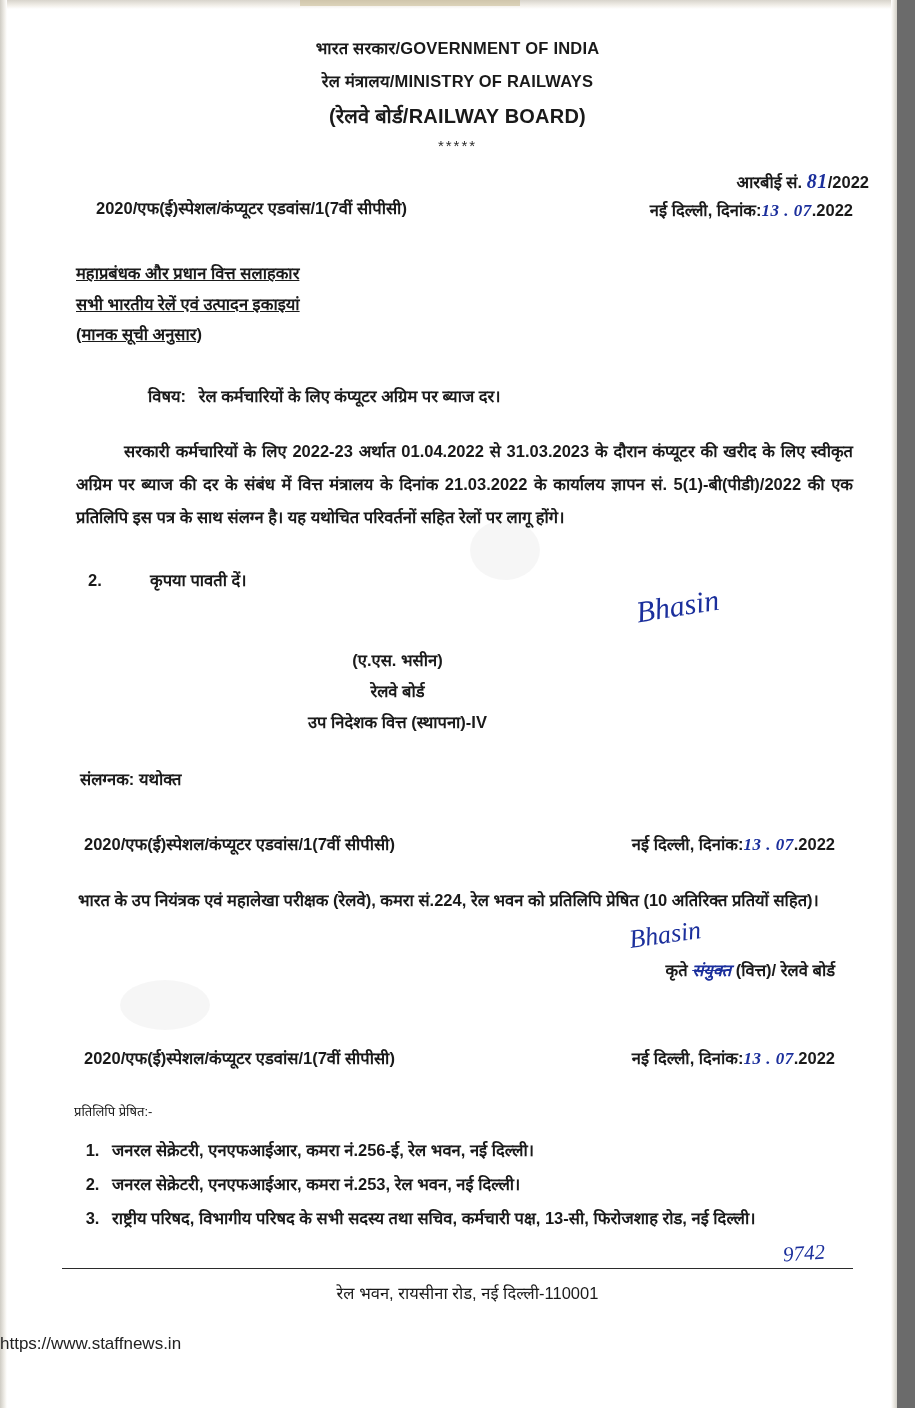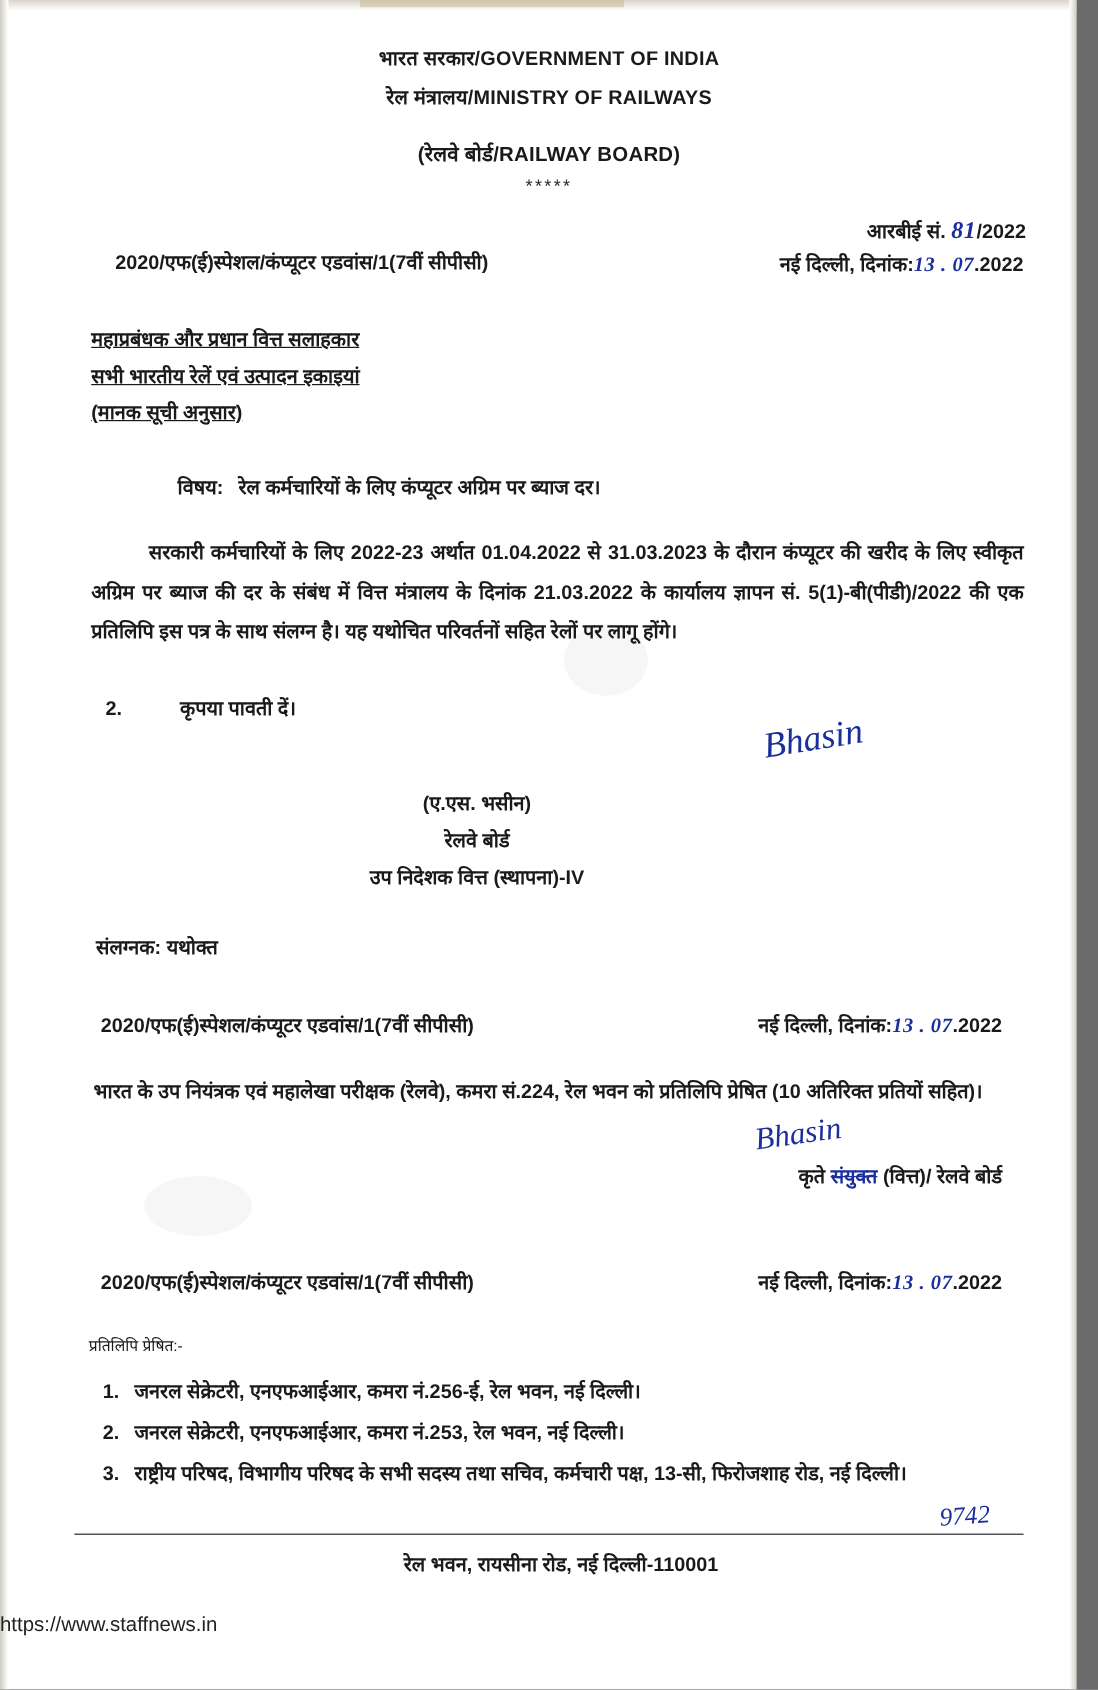--- a/index.html
+++ b/index.html
@@ -48,36 +48,36 @@
     width: 915px;
     height: 1408px;
   }
   .hdr {
     text-align: center;
     font-weight: 700;
     letter-spacing: .2px;
   }
   .hdr-1 { margin-top: 36px; font-size: 16.5px; }
   .hdr-2 { margin-top: 10px; font-size: 16.5px; }
-  .hdr-3 { margin-top: 24px; font-size: 17px; }
+  .hdr-3 { margin-top: 10px; font-size: 20px; }
   .stars {
     text-align: center;
     margin-top: 8px;
     font-size: 15px;
     letter-spacing: 2px;
     color: #2a2a2a;
   }
   .row-refno {
     position: relative;
     margin-top: 16px;
     height: 62px;
   }
   .rb-no {
     position: absolute;
-    right: 60px;
+    right: 46px;
     top: 0;
     font-size: 16.5px;
     font-weight: 700;
   }
   .rb-place {
     position: absolute;
     right: 62px;
     top: 28px;
     font-size: 16.5px;
     font-weight: 700;
@@ -194,20 +194,21 @@
     font-family: "Liberation Serif", serif;
     font-style: italic;
     font-size: 26px;
     color: #1b2f9c;
     transform: rotate(-8deg);
   }
   .strike-ink {
     color: #1b2f9c;
     text-decoration: line-through;
     font-family: "Liberation Serif", serif;
+    font-style: italic;
   }
   .copy-to-title {
     margin: 30px 0 0 74px;
     font-size: 13px;
     font-weight: 400;
   }
   ol.copy-list {
     margin: 14px 62px 0 74px;
     padding: 0 0 0 30px;
     font-size: 16.5px;
@@ -217,21 +218,21 @@
   ol.copy-list li { padding-left: 8px; margin-bottom: 2px; }
   .footer-rule {
     margin: 34px 62px 0 62px;
     border-top: 1.6px solid #2b2b2b;
     position: relative;
   }
   .footer-addr {
     margin-top: 12px;
     text-align: center;
     font-size: 16.5px;
-    font-weight: 700;
+    font-weight: 400;
     padding-left: 20px;
   }
   .footer-ink {
     position: absolute;
     right: 28px;
     top: -28px;
     font-family: "Liberation Serif", serif;
     font-style: italic;
     font-size: 21px;
     color: #1b2f9c;

